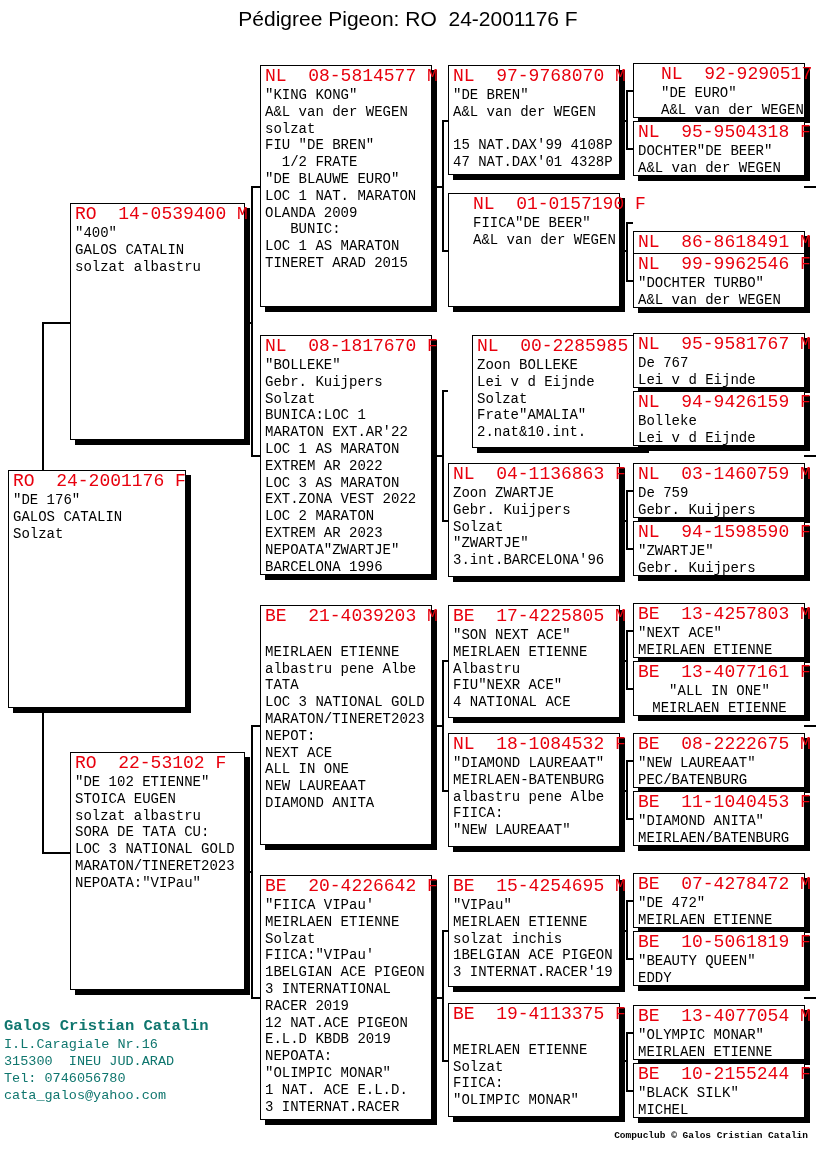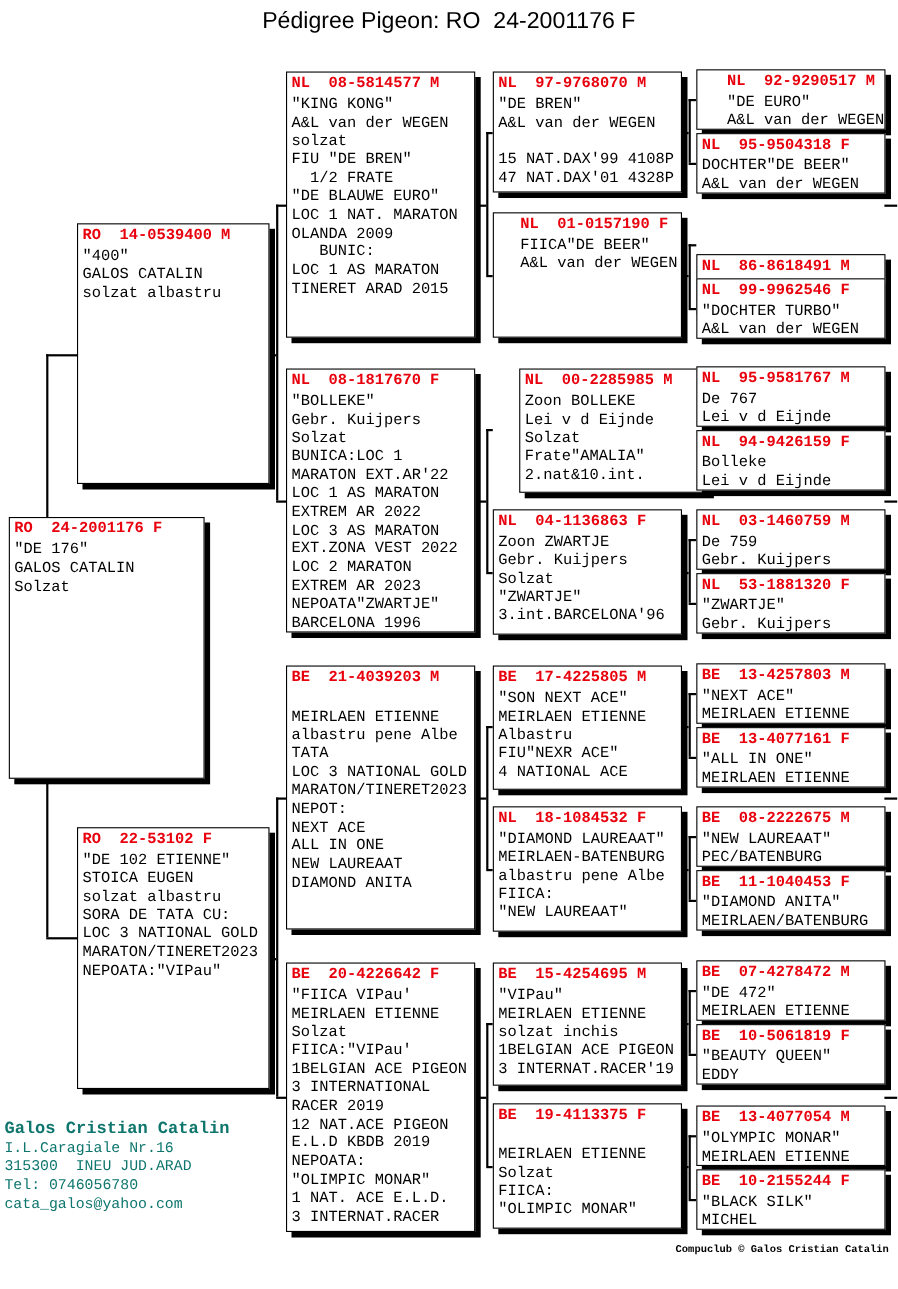--- a/index.html
+++ b/index.html
@@ -11,21 +11,21 @@
     position:absolute;left:0;top:7px;width:100%;text-align:center;
     font-family:"Liberation Sans","DejaVu Sans",sans-serif;
     font-size:21px;color:#000;white-space:pre;
   }
   .pbox{
     position:absolute;background:#fff;border:1.5px solid #000;
     box-shadow:5px 5px 0 #000;box-sizing:border-box;
     padding:2px 3px 0 4px;z-index:2;
   }
   .hdr{
-    color:var(--red,#e8000d);font-weight:bold;font-size:14px;line-height:17px;
+    color:var(--red,#e8000d);font-weight:normal;font-size:18px;line-height:17px;
     white-space:pre;
   }
   .bdy{
     color:#000;font-size:14px;line-height:16.8px;white-space:pre;margin-top:2px;
   }
   .cline{position:absolute;background:#000;z-index:1;}
   #owner{position:absolute;left:4px;top:1016px;color:#0f766e;}
   #owner .oname{font-weight:bold;font-size:15.5px;line-height:20px;white-space:pre;}
   #owner .oline{font-size:13.5px;line-height:17px;white-space:pre;}
   #footer{
@@ -216,30 +216,30 @@
     <div class="hdr">NL  94-9426159 F</div>
     <div class="bdy">Bolleke
 Lei v d Eijnde</div>
   </div>
   <div class="pbox" style="left:633px;top:463px;width:172px;height:55px;">
     <div class="hdr">NL  03-1460759 M</div>
     <div class="bdy">De 759
 Gebr. Kuijpers</div>
   </div>
   <div class="pbox" style="left:633px;top:521px;width:172px;height:55px;">
-    <div class="hdr">NL  53-1881320 F</div>
+    <div class="hdr">NL  94-1598590 F</div>
     <div class="bdy">"ZWARTJE"
 Gebr. Kuijpers</div>
   </div>
   <div class="pbox" style="left:633px;top:603px;width:172px;height:55px;">
     <div class="hdr">BE  13-4257803 M</div>
     <div class="bdy">"NEXT ACE"
 MEIRLAEN ETIENNE</div>
   </div>
-  <div class="pbox" style="left:633px;top:661px;width:172px;height:55px;">
+  <div class="pbox" style="left:633px;top:661px;width:172px;height:55px;text-align:center;">
     <div class="hdr">BE  13-4077161 F</div>
     <div class="bdy">"ALL IN ONE"
 MEIRLAEN ETIENNE</div>
   </div>
   <div class="pbox" style="left:633px;top:733px;width:172px;height:55px;">
     <div class="hdr">BE  08-2222675 M</div>
     <div class="bdy">"NEW LAUREAAT"
 PEC/BATENBURG</div>
   </div>
   <div class="pbox" style="left:633px;top:791px;width:172px;height:55px;">

